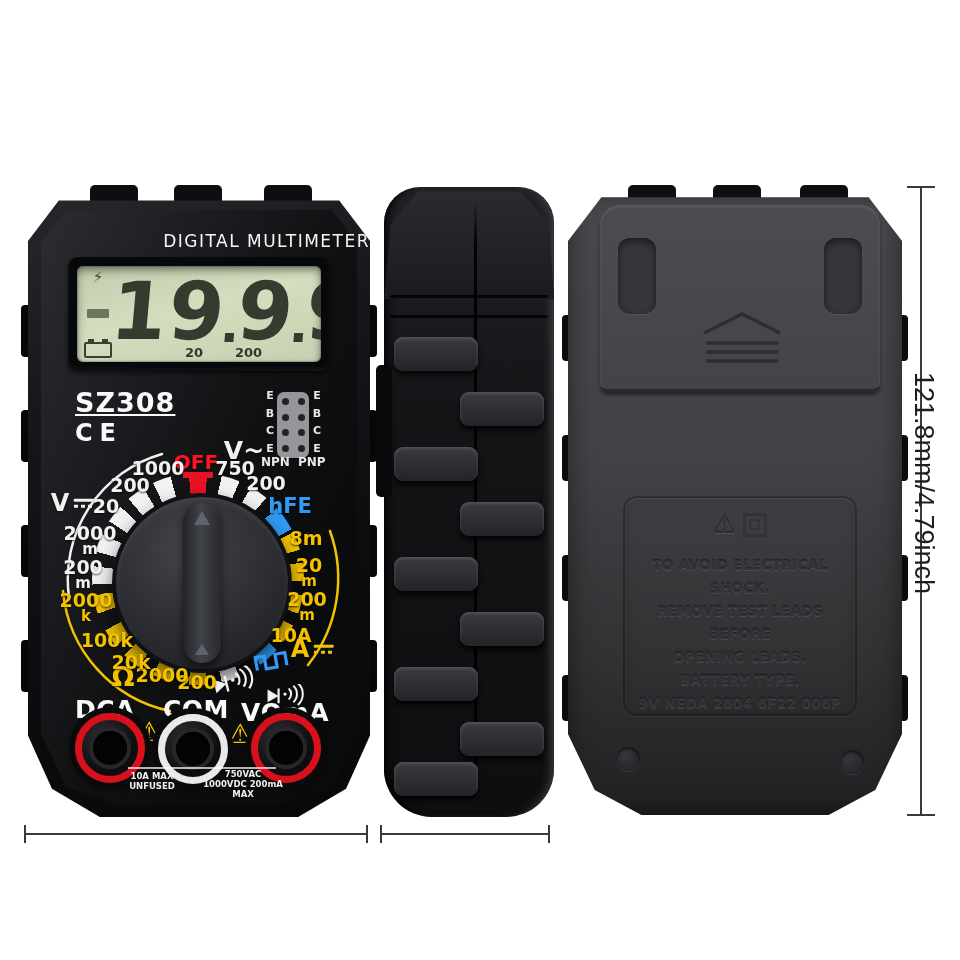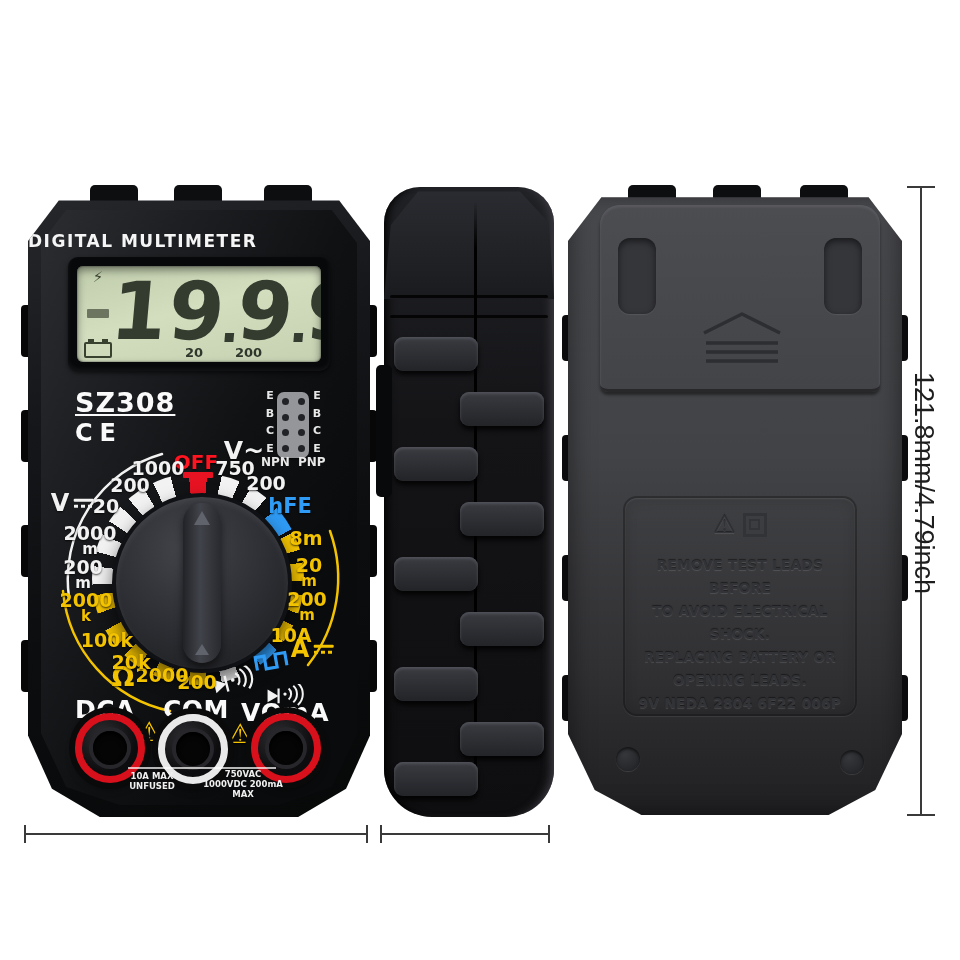--- a/index.html
+++ b/index.html
@@ -10,22 +10,22 @@
   
   .front{position:absolute;left:28px;top:185px;width:342px;height:632px;}
   .edge-tab{position:absolute;width:14px;height:52px;background:#070708;border-radius:4px;}
   .top-bump{position:absolute;width:48px;height:20px;background:#0d0e10;border-radius:5px 5px 0 0;top:0;}
   .front-body{position:absolute;left:0;top:6px;right:0;bottom:0;
     background:linear-gradient(160deg,#26282c 0%,#16171a 30%,#0c0d0f 62%,#070808 100%);
     clip-path:polygon(0 8%,9% 1.5%,91% 1.5%,100% 8%,100% 87%,93% 95.5%,79% 100%,21% 100%,7% 95.5%,0 87%);}
   .front-face{position:absolute;left:13px;right:13px;top:16px;bottom:12px;
     background:linear-gradient(115deg,#2b2d31 0%,#1c1e21 26%,#101113 52%,#0a0b0c 78%);
     clip-path:polygon(0 6%,8% .5%,92% .5%,100% 6%,100% 88%,92% 97%,75% 100%,25% 100%,8% 97%,0 88%);}
-  .front-title{position:absolute;left:0;right:0;top:40px;text-align:left;color:#f5f5f5;
-    font-size:17px;font-weight:bold;letter-spacing:1.5px;}
+  .front-title{position:absolute;left:0;right:0;top:40px;text-align:right;color:#f5f5f5;
+    font-size:17px;font-weight:normal;letter-spacing:1.5px;}
   .lcd-bezel{position:absolute;left:40px;top:66px;width:262px;height:114px;background:#07080a;
     border-radius:10px;box-shadow:inset 0 -2px 5px rgba(255,255,255,.06),0 2px 4px rgba(0,0,0,.6);}
   .lcd{position:absolute;left:9px;top:9px;right:9px;bottom:9px;border-radius:6px;
     background:linear-gradient(165deg,#bfccab 0%,#d3debf 45%,#c5d1b1 100%);
     box-shadow:inset 0 4px 9px rgba(0,0,0,.45),inset 0 0 2px #444;overflow:hidden;}
   .lcd-icons{position:absolute;left:8px;top:4px;bottom:4px;width:26px;display:flex;
     flex-direction:column;justify-content:space-between;align-items:center;color:#39412f;}
   .bolt{font-size:15px;line-height:1;}
   .neg-block{width:22px;height:9px;background:#6d7560;border-radius:1px;}
   .batt{width:24px;height:12px;border:2px solid #39412f;border-radius:2px;position:relative;}
@@ -368,24 +368,24 @@
       </div>
 
       <div class="warn-panel">
         <div class="warn-head emboss">
           <span class="tri">⚠</span>
           <span class="sq-ic">
               <i></i>
             </span>
         </div>
         <div class="warn-lines emboss">
+          <div>TO AVOID ELECTRICAL SHOCK.</div>
           <div>REMOVE TEST LEADS BEFORE</div>
-          <div>TO AVOID ELECTRICAL SHOCK.</div>
-          <div>REPLACING BATTERY OR</div>
           <div>OPENING LEADS.</div>
+          <div>BATTERY TYPE.</div>
           <div>9V NEDA 2804 6F22 006P</div>
         </div>
       </div>
 
       <div class="screw" style="left:48px;top:556px"></div>
       <div class="screw" style="left:272px;top:559px"></div>
     </div>
   </div>
 
   <div class="dim-h" style="left:24px;top:833px;width:344px"></div>

